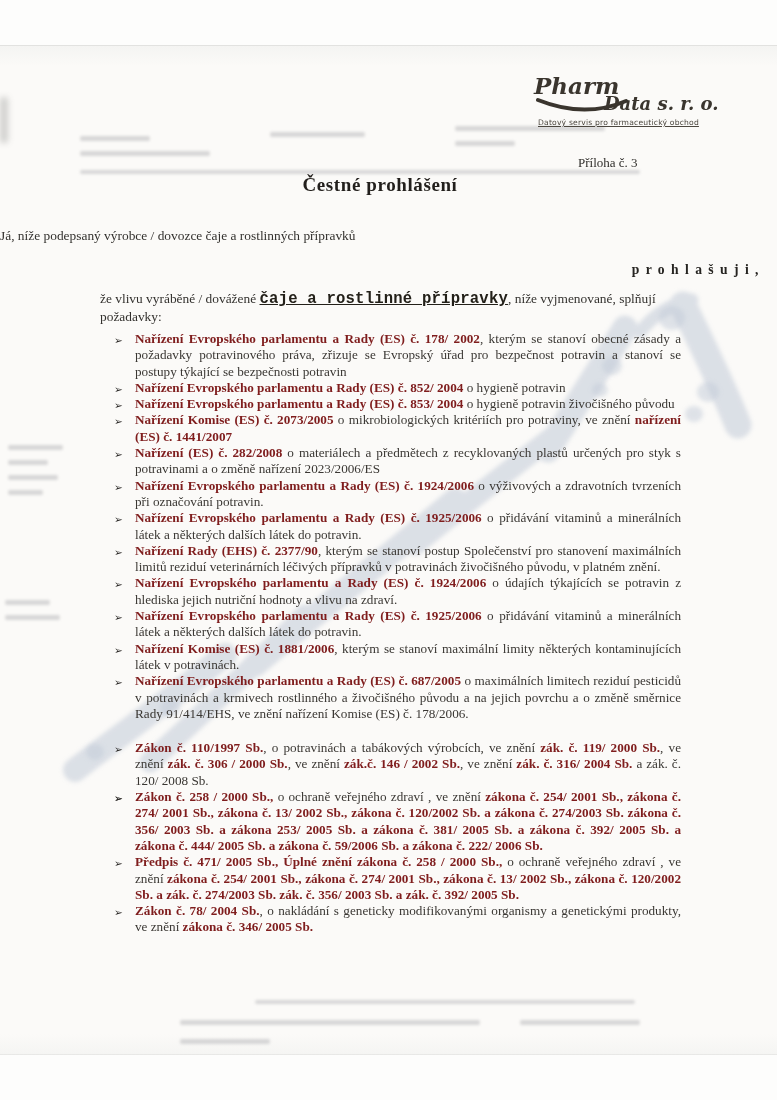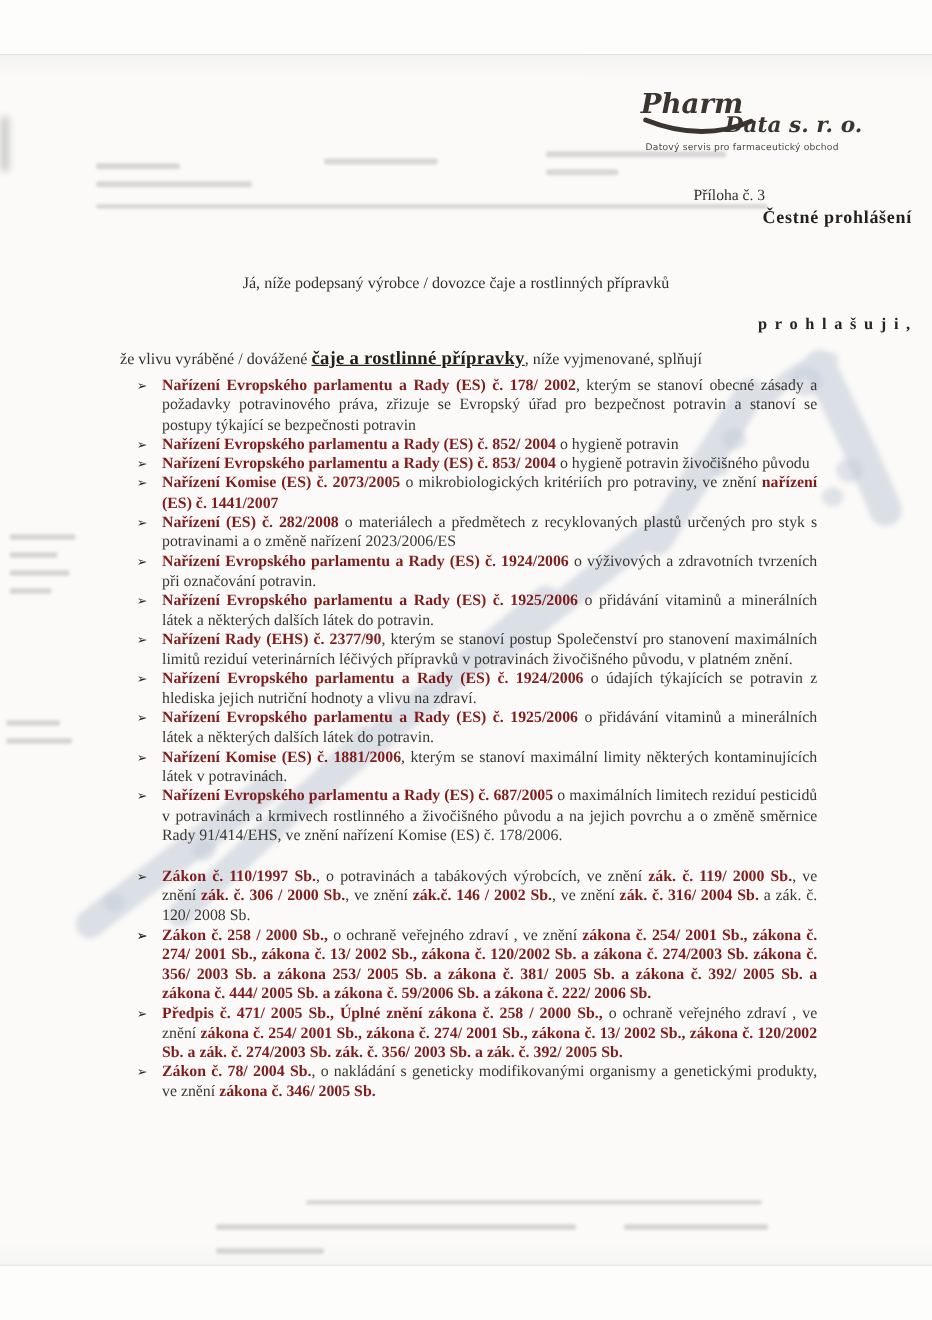--- a/index.html
+++ b/index.html
@@ -23,36 +23,36 @@
   
   .watermark{position:absolute;left:0;top:0;pointer-events:none;}
   
   .ghost{position:absolute;filter:blur(1.4px);opacity:.38;}
   .ghost .g-line{height:5px;background:#9d9da2;border-radius:2px;margin-bottom:10px;}
   
   .logo{position:absolute;left:528px;top:70px;width:200px;}
   .logo svg{display:block;}
   .logo-tagline{
     font-family:"DejaVu Sans", sans-serif;font-size:7.6px;color:#4c473f;
-    letter-spacing:.2px;margin-top:-2px;margin-left:10px;white-space:nowrap;
+    letter-spacing:.2px;margin-top:-2px;margin-left:10px;white-space:nowrap;text-decoration:underline;
   }
   
   .attachment{position:absolute;left:578px;top:155px;font-size:13px;color:#2f2d2a;}
   .doc-title{
-    position:absolute;left:0;top:174px;width:760px;text-align:right;
-    font-size:15px;font-weight:bold;color:#221f1c;letter-spacing:.6px;
+    position:absolute;left:0;top:174px;width:760px;text-align:center;
+    font-size:19px;font-weight:bold;color:#221f1c;letter-spacing:.6px;
   }
-  .intro-line{position:absolute;left:0;top:228px;width:760px;text-align:center;font-size:13.4px;}
+  .intro-line{position:absolute;left:0;top:228px;width:760px;font-size:13.4px;}
   .declaration{
     position:absolute;left:0;top:262px;width:760px;text-align:right;
     font-size:13.6px;font-weight:bold;letter-spacing:1.5px;color:#262421;
   }
   
   .doc-body{position:absolute;left:100px;top:290px;width:581px;font-size:13.4px;line-height:17px;}
-  .lead-emphasis{font-weight:bold;text-decoration:underline;font-size:15.6px;letter-spacing:.2px;color:#232019;}
+  .lead-emphasis{font-weight:bold;text-decoration:underline;font-size:15.6px;letter-spacing:.2px;color:#232019;font-family:Liberation Mono, monospace;}
   .law-list{margin:6px 0 0 0;padding:0 0 0 35px;list-style:none;text-align:justify;
     font-size:13.2px;line-height:16.3px;}
   .law-list.second{margin-top:18px;}
   .law-list li{position:relative;color:#3a3733;}
   .law-list li b{color:#7f1d1d;}
   .law-list .bullet{
     position:absolute;left:-21px;top:1px;font-size:10.5px;color:#2a2826;
     font-family:"DejaVu Sans", sans-serif;
   }
 </style>
@@ -130,20 +130,21 @@
 </div>
 
 <div class="attachment">Příloha č. 3</div>
 <div class="doc-title">Čestné prohlášení</div>
 <div class="intro-line">Já, níže podepsaný výrobce / dovozce čaje a rostlinných přípravků</div>
 <div class="declaration">p r o h l a š u j i ,</div>
 
 <div class="doc-body">
   <div>
     <span>že vlivu vyráběné / dovážené </span><span class="lead-emphasis">čaje a rostlinné přípravky</span><span>, níže vyjmenované, splňují</span>
+    <div>požadavky:</div>
   </div>
 
   <ul class="law-list">
       <li><span class="bullet">➢</span><b>Nařízení Evropského parlamentu a Rady (ES) č. 178/ 2002</b><span>, kterým se stanoví obecné zásady a požadavky potravinového práva, zřizuje se Evropský úřad pro bezpečnost potravin a stanoví se postupy týkající se bezpečnosti potravin</span></li>
       <li><span class="bullet">➢</span><b>Nařízení Evropského parlamentu a Rady (ES) č. 852/ 2004</b><span> o hygieně potravin</span></li>
       <li><span class="bullet">➢</span><b>Nařízení Evropského parlamentu a Rady (ES) č. 853/ 2004</b><span> o hygieně potravin živočišného původu</span></li>
       <li><span class="bullet">➢</span><b>Nařízení Komise (ES) č. 2073/2005</b><span> o mikrobiologických kritériích pro potraviny, ve znění </span><b>nařízení (ES) č. 1441/2007</b></li>
       <li><span class="bullet">➢</span><b>Nařízení (ES) č. 282/2008</b><span> o materiálech a předmětech z recyklovaných plastů určených pro styk s potravinami a o změně nařízení 2023/2006/ES</span></li>
       <li><span class="bullet">➢</span><b>Nařízení Evropského parlamentu a Rady (ES) č. 1924/2006</b><span> o výživových a zdravotních tvrzeních při označování potravin.</span></li>
       <li><span class="bullet">➢</span><b>Nařízení Evropského parlamentu a Rady (ES) č. 1925/2006</b><span>  o přidávání vitaminů a minerálních látek a některých dalších látek do potravin.</span></li>

